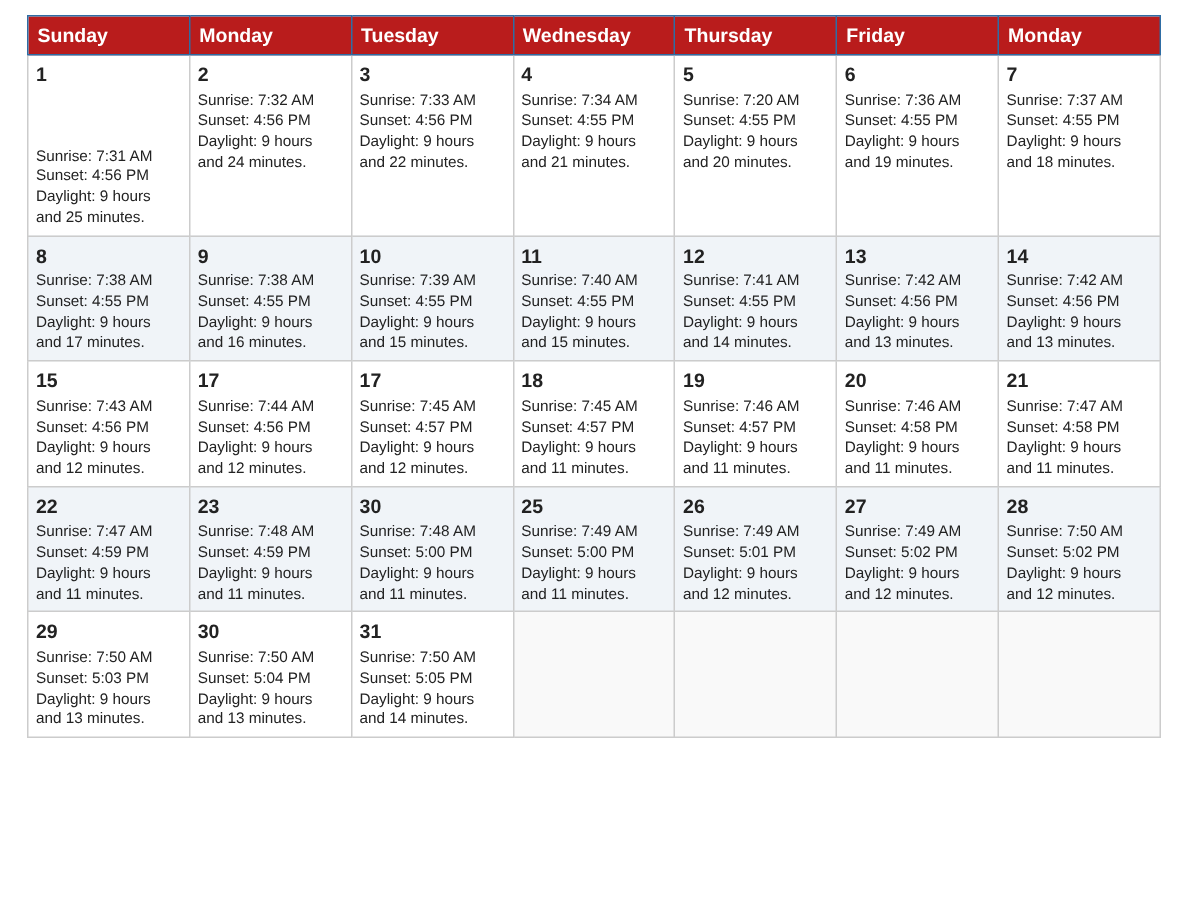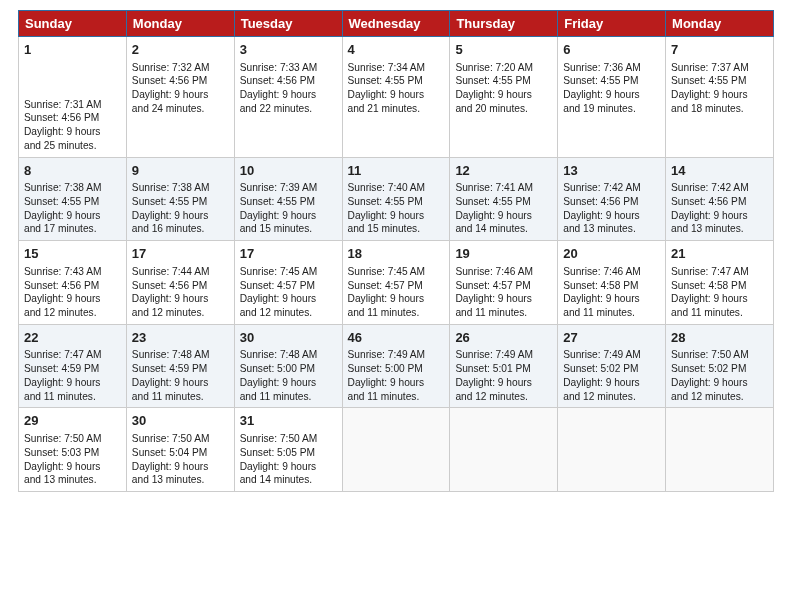--- a/index.html
+++ b/index.html
@@ -282,21 +282,21 @@
 and 11 minutes.</div>
           </td>
           <td>
             <span class="day-num">30</span>
             <div class="day-info" style="white-space: pre-line;">Sunrise: 7:48 AM
 Sunset: 5:00 PM
 Daylight: 9 hours
 and 11 minutes.</div>
           </td>
           <td>
-            <span class="day-num">46</span>
+            <span class="day-num">25</span>
             <div class="day-info" style="white-space: pre-line;">Sunrise: 7:49 AM
 Sunset: 5:00 PM
 Daylight: 9 hours
 and 11 minutes.</div>
           </td>
           <td>
             <span class="day-num">26</span>
             <div class="day-info" style="white-space: pre-line;">Sunrise: 7:49 AM
 Sunset: 5:01 PM
 Daylight: 9 hours

